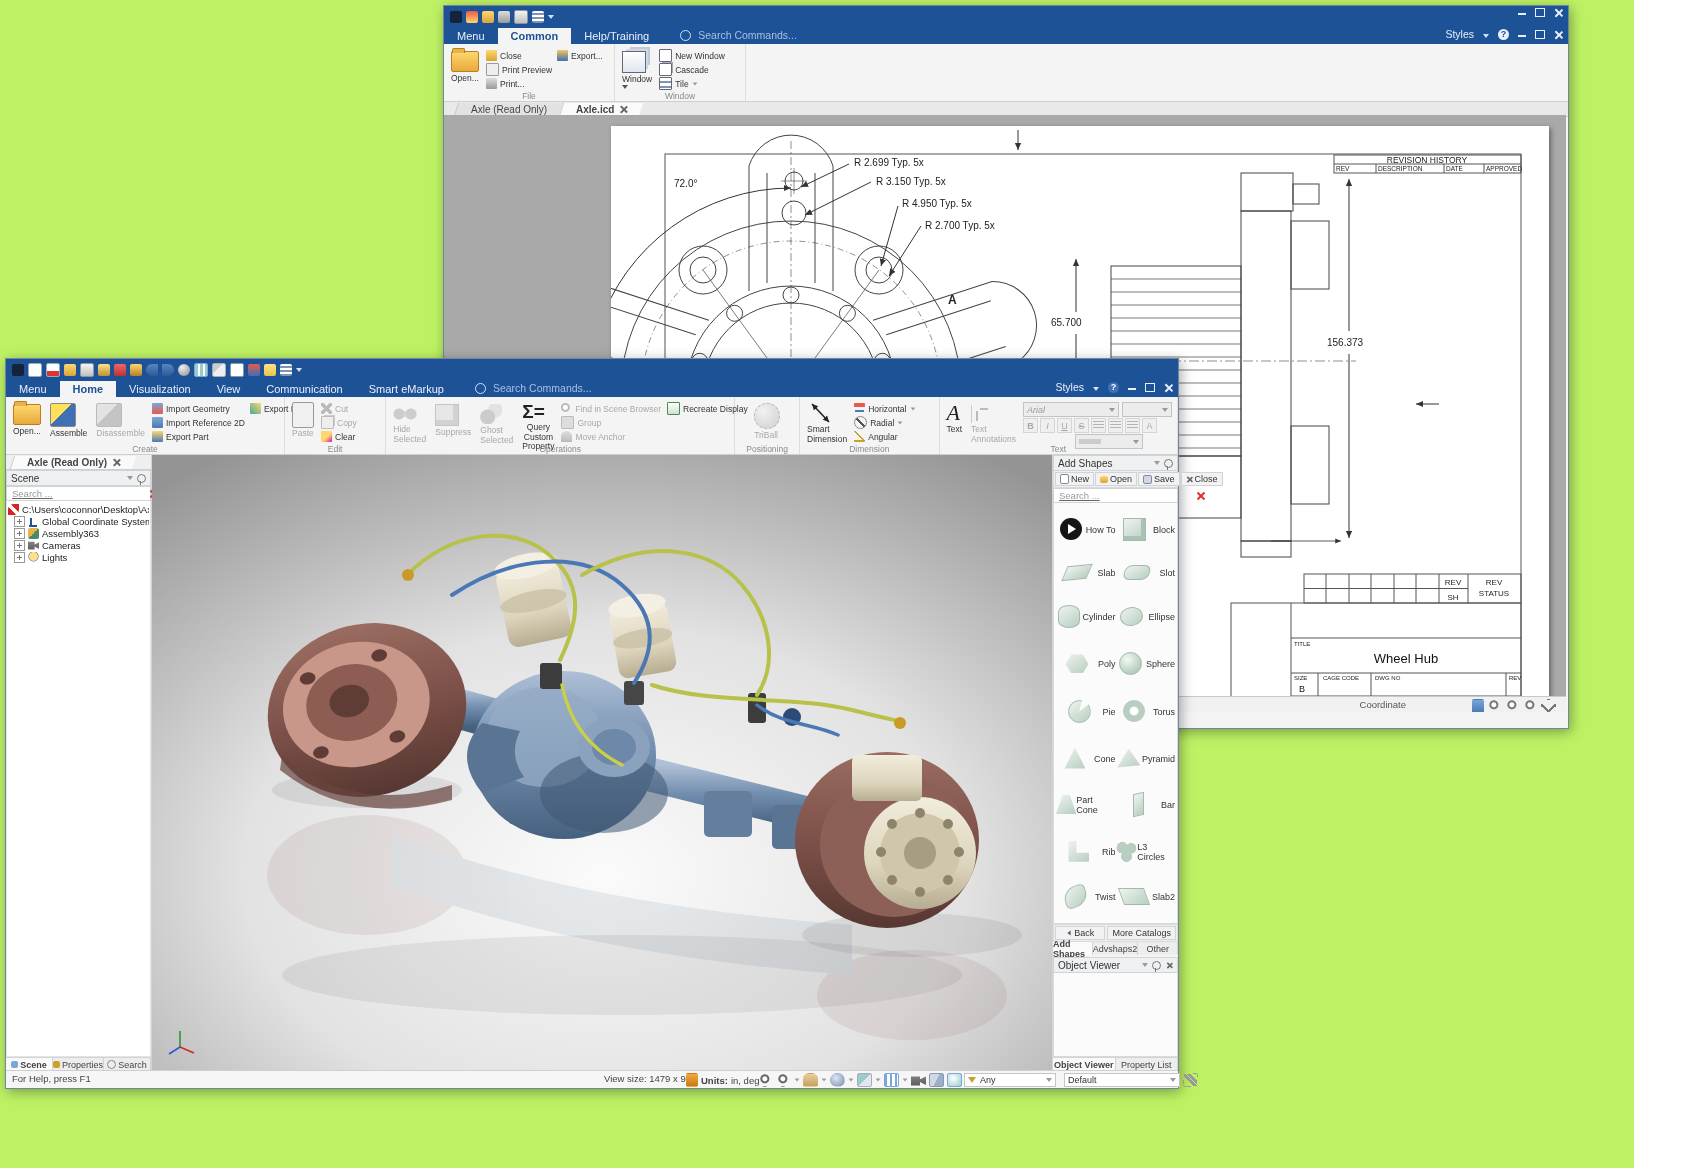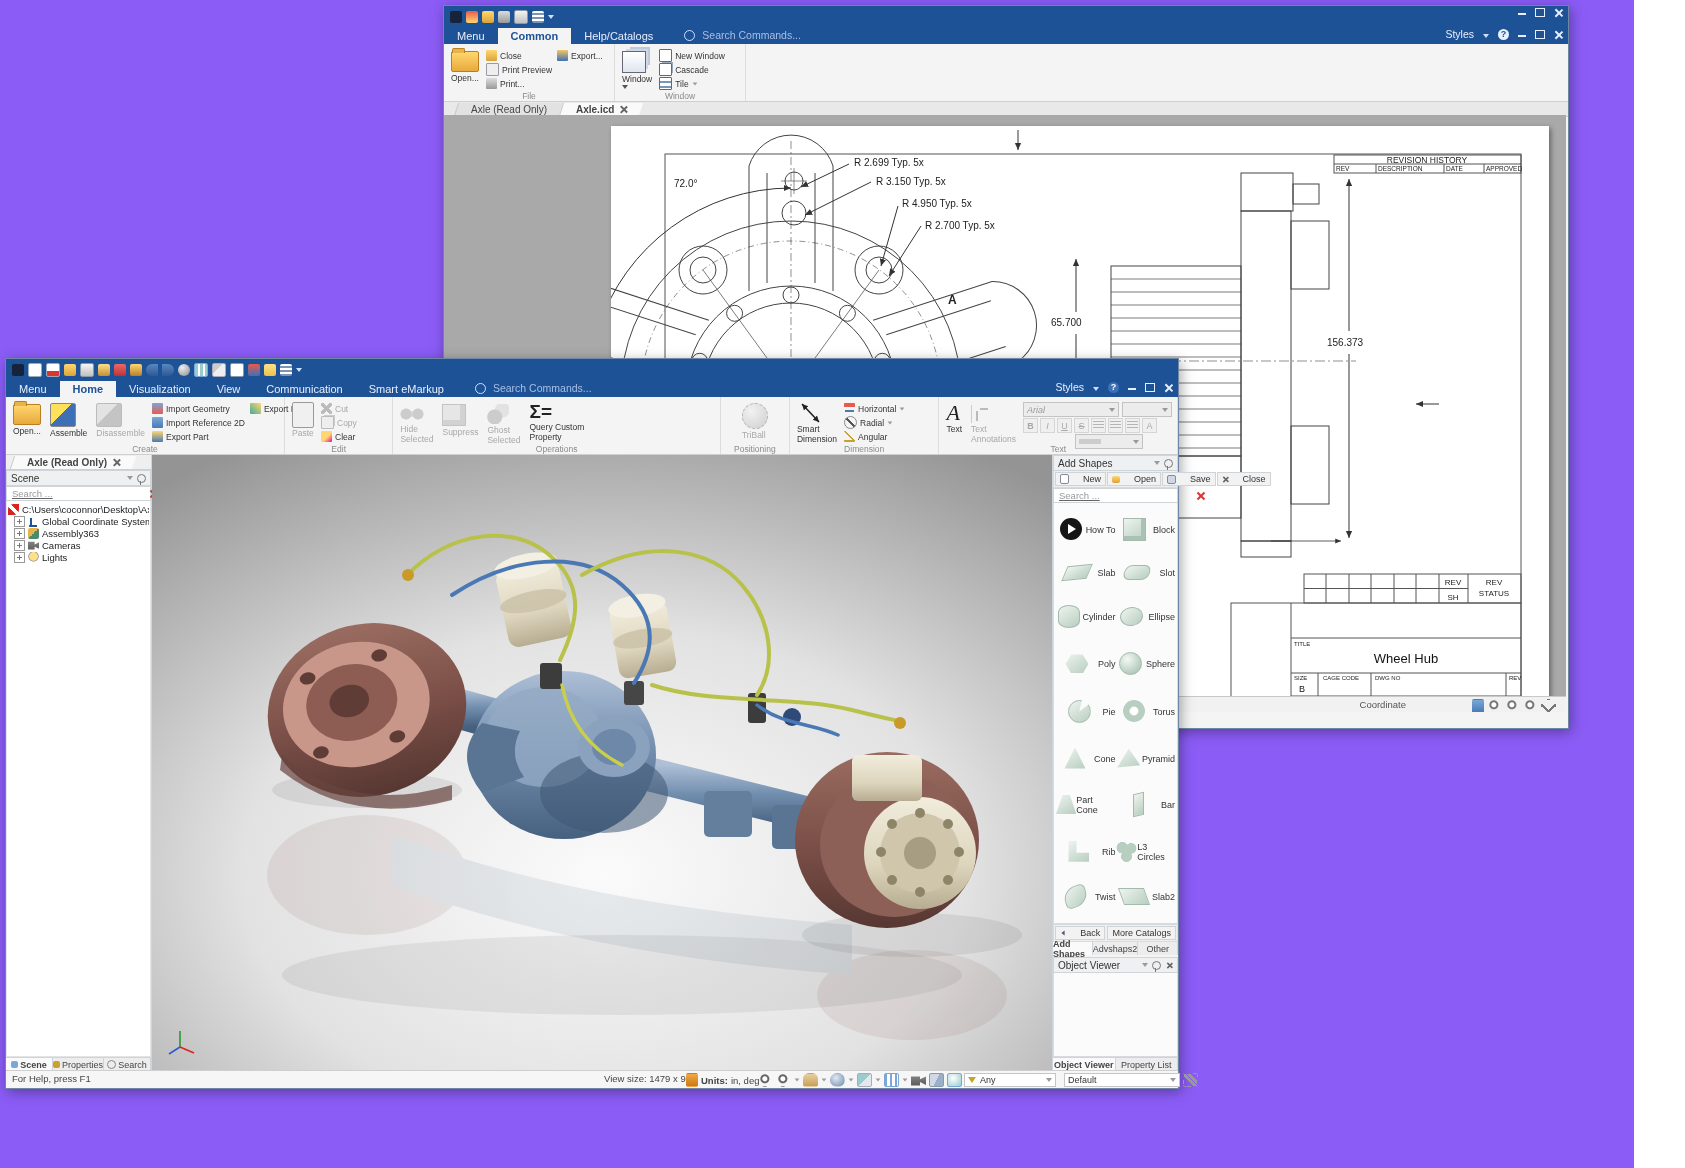--- a/index.html
+++ b/index.html
@@ -1,16 +1,16 @@
 <!DOCTYPE html>
 <html><head>
 <meta charset="utf-8">
 <style>
   html,body{margin:0;padding:0;background:#fff;font-family:"Liberation Sans",sans-serif;}
-  .stage{position:relative;width:1634px;height:1168px;overflow:hidden;background:#8b5cf6;}
+  .stage{position:relative;width:1634px;height:1168px;overflow:hidden;background:#bef264;}
   .win{position:absolute;background:#f4f4f4;border:1px solid #6e87a5;box-shadow:2px 3px 12px rgba(0,0,0,.35);}
   
   .titlebar{background:#1d5296;height:21px;display:flex;align-items:center;padding:0 6px;gap:4px;}
   .qi{width:12px;height:12px;border-radius:2px;flex:0 0 auto;}
   .tabrow{background:#1d5296;height:17px;display:flex;align-items:flex-end;color:#e8eefb;font-size:11px;position:relative;}
   .rtab{padding:2px 13px 2px;cursor:pointer;white-space:nowrap;}
   .rtab.active{background:#f4f4f4;color:#1d5296;font-weight:bold;}
   .searchcmd{display:flex;align-items:center;gap:5px;margin-left:18px;padding-bottom:2px;}
   .bulb{width:9px;height:9px;border:1px solid #cfe0ff;border-radius:50%;}
   .searchcmd input{background:transparent;border:none;color:#b9cdf0;font-size:10.5px;width:130px;outline:none;}
@@ -87,21 +87,21 @@
   .s-cone{clip-path:polygon(50% 0,100% 100%,0 100%);border:none;width:21px;height:21px;}
   .s-pyramid{clip-path:polygon(50% 0,100% 88%,0 100%);border:none;width:23px;height:19px;}
   .s-partcone{clip-path:polygon(32% 0,68% 0,100% 100%,0 100%);border:none;width:21px;height:19px;}
   .s-bar{width:9px;height:21px;transform:skewY(-12deg);}
   .s-rib{clip-path:polygon(0 0,38% 0,38% 58%,100% 58%,100% 100%,0 100%);border:none;width:21px;height:21px;}
   .s-l3{border:none;background:radial-gradient(circle at 30% 32%,#b8cec0 0 27%,transparent 29%),radial-gradient(circle at 72% 35%,#b8cec0 0 25%,transparent 27%),radial-gradient(circle at 50% 74%,#b8cec0 0 28%,transparent 30%);width:23px;height:21px;}
   .s-twist{border-radius:62% 22% 62% 22%;transform:rotate(-18deg);width:21px;height:19px;}
   .s-slab2{transform:skewX(20deg);height:15px;}
   .s-howto{background:#151515;border:none;border-radius:50%;width:22px;height:22px;display:flex;align-items:center;justify-content:center;}
   .play{width:0;height:0;border-top:5px solid transparent;border-bottom:5px solid transparent;border-left:8px solid #fff;margin-left:2px;}
-  .ctlbtn{display:flex;align-items:center;gap:14px;font-size:9px;color:#333;border:1px solid #cfd4d9;background:#f2f2f2;padding:0 4px;height:12px;cursor:pointer;white-space:nowrap;}
+  .ctlbtn{display:flex;align-items:center;gap:2px;font-size:9px;color:#333;border:1px solid #cfd4d9;background:#f2f2f2;padding:0 4px;height:12px;cursor:pointer;white-space:nowrap;}
   
   .statusbar{position:absolute;left:0;right:0;bottom:0;height:17px;background:#f6f6f6;border-top:1px solid #cfcfcf;font-size:9.5px;color:#444;}
   .sic{width:13px;height:12px;border:1px solid transparent;border-radius:2px;flex:0 0 auto;}
   .sic.active{border-color:#7aa7d8;background:#dceaf8;}
   .statgrp{position:absolute;top:2px;display:flex;align-items:center;gap:3px;}
   .statcombo{border:1px solid #c5c5c5;background:#fff;height:12px;display:flex;align-items:center;gap:4px;font-size:9px;color:#333;padding:0 3px;}
   
   .canvas{position:absolute;background:#a9a9a9;overflow:hidden;}
   .paper{position:absolute;background:#fff;box-shadow:2px 2px 5px rgba(0,0,0,.4);}
   .coordbar{position:absolute;left:0;right:0;bottom:0;height:15px;background:#f1f1f1;border-top:1px solid #c8c8c8;font-size:9.5px;color:#555;}
@@ -123,21 +123,21 @@
       <span class="caret" style="border-top-color:#cfe0ff;"></span>
       <span class="winctl">
         <span class="glyph-min" style="margin-top:3px;"></span>
         <span class="glyph-box" style="margin-top:0;"></span>
         <span class="glyph-x" style="margin-top:0;"></span>
       </span>
     </div>
     <div class="tabrow">
       <span class="rtab">Menu</span>
       <span class="rtab active">Common</span>
-      <span class="rtab">Help/Catalogs</span>
+      <span class="rtab">Help/Training</span>
       <span class="searchcmd">
         <span class="bulb"></span>
         <input placeholder="Search Commands..." style="">
       </span>
       <span class="winctl" style="top:1px;">
         <span class="styleslbl">Styles</span>
         <span class="caret" style="border-top-color:#cfe0ff;margin-top:4px;"></span>
         <span class="helpdot">?</span>
         <span class="glyph-min" style="margin-top:4px;"></span>
         <span class="glyph-box" style="margin-top:1px;"></span>
@@ -540,20 +540,40 @@
         </div>
         <div class="bigbtn dis">
           <span style="width:22px;height:20px;margin:3px 0 2px;background:radial-gradient(circle at 35% 65%,#ccc 0 7px,transparent 8px),radial-gradient(circle at 70% 30%,#e2e2e2 0 7px,transparent 8px);"></span>
           <span>Ghost</span>
             <span>Selected</span>
         </div>
         <div class="bigbtn">
           <span class="sigma">Σ=</span>
           <span>Query Custom</span>
             <span>Property</span>
+        </div>
+        <div class="stack" style="width:190px;">
+          <div style="display:flex;gap:6px;">
+            <div class="smallbtn dis">
+                <span class="mi" style="background:radial-gradient(circle at 40% 40%,#fff 2px,#bbb 3px 4px,transparent 5px);"></span>
+                <span>Find in Scene Browser</span>
+              </div>
+            <div class="smallbtn">
+                <span class="mi" style="background:linear-gradient(#fff,#cfe0cf);border:1px solid #4a8a4a;"></span>
+                <span>Recreate Display</span>
+              </div>
+          </div>
+          <div class="smallbtn dis">
+              <span class="mi" style="background:#ddd;border:1px solid #bbb;"></span>
+              <span>Group</span>
+            </div>
+          <div class="smallbtn dis">
+              <span class="mi" style="background:linear-gradient(#ddd,#bbb);border-radius:50% 50% 0 0;"></span>
+              <span>Move Anchor</span>
+            </div>
         </div>
         <div class="glabel">Operations</div>
       </div>
 
       <div class="rgroup" style="width:62px;justify-content:center;">
         <div class="bigbtn dis">
           <span class="ic-circ"></span>
           <span>TriBall</span>
         </div>
         <div class="glabel">Positioning</div>

